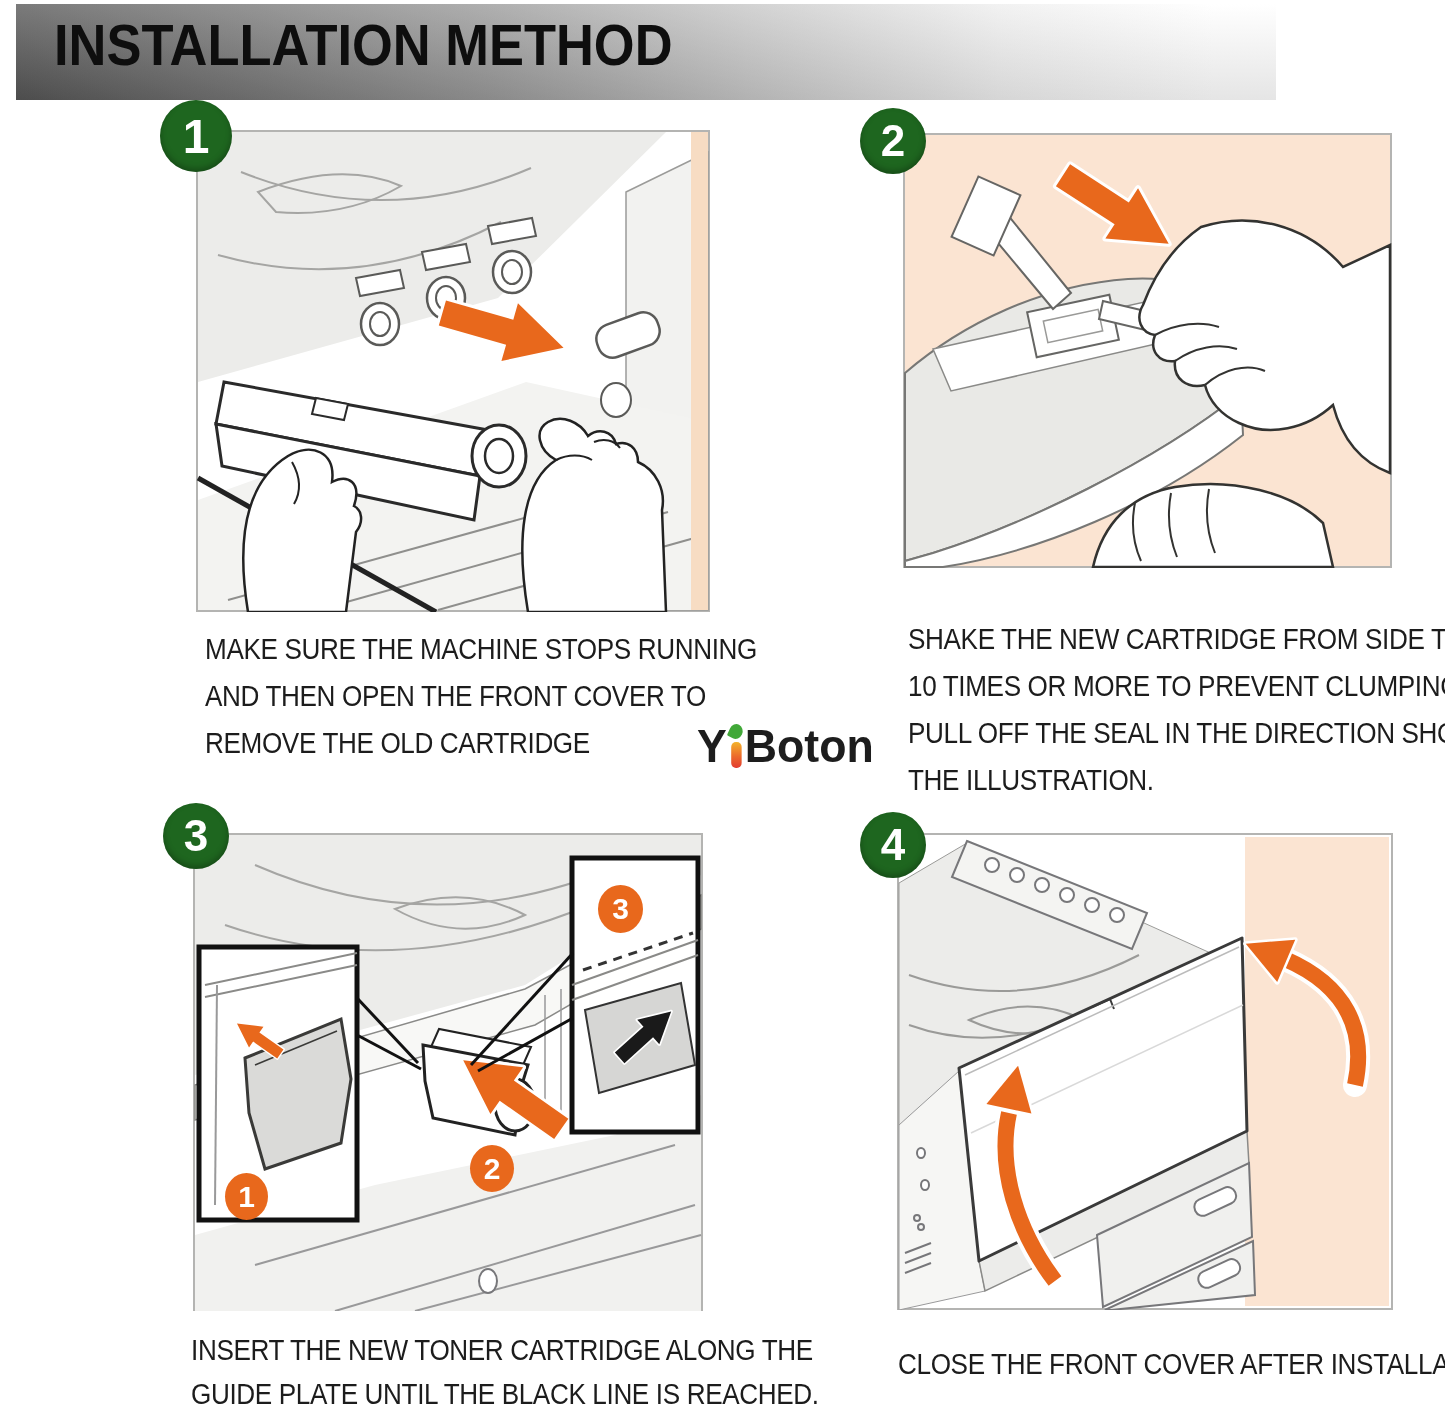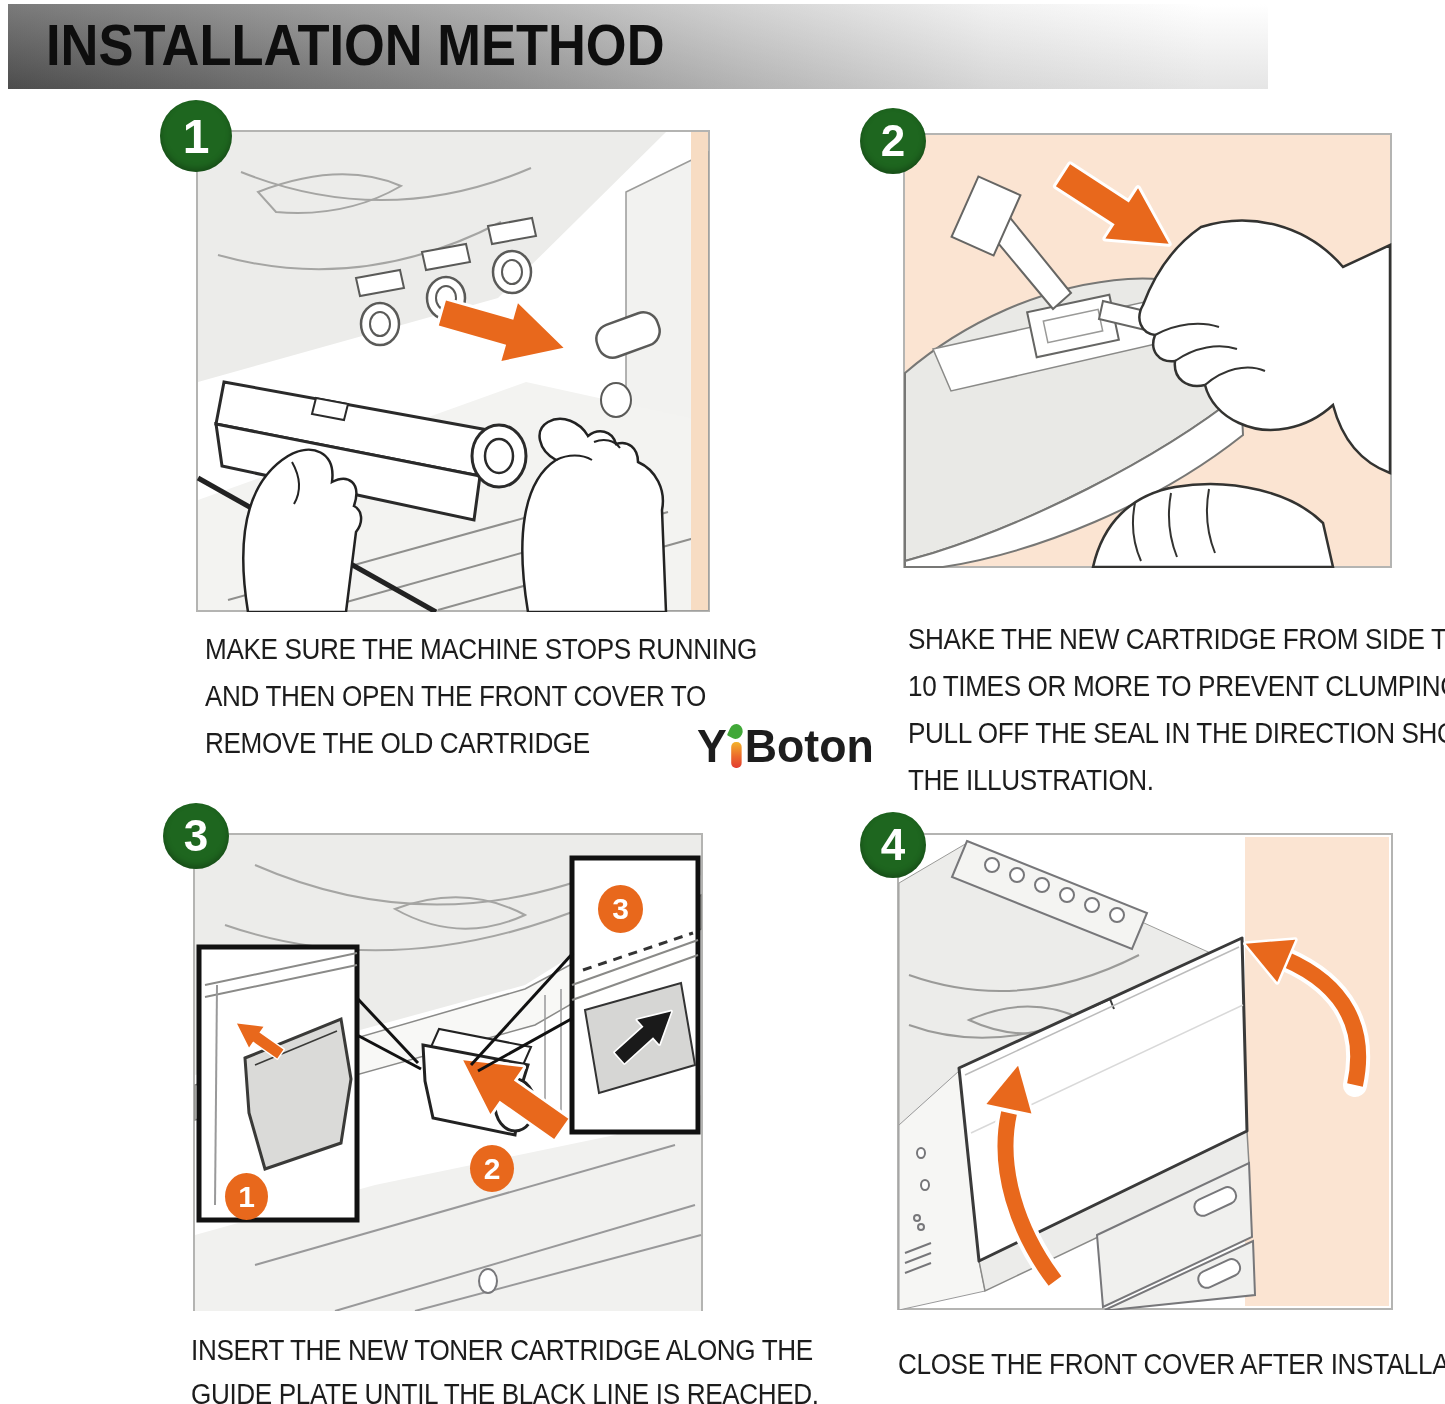--- a/index.html
+++ b/index.html
@@ -3,21 +3,21 @@
 <meta charset="utf-8">
 <style>
   html,body{margin:0;padding:0;background:#fff;}
   *{box-sizing:border-box;}
   #stage{
     position:relative;width:1445px;height:1404px;background:#ffffff;
     font-family:"Liberation Sans",sans-serif;overflow:hidden;
   }
   
   #banner{
-    position:absolute;left:8px;top:4px;width:1260px;height:85px;
+    position:absolute;left:16px;top:4px;width:1260px;height:96px;
     background:linear-gradient(to right,#555555 0%,#6e6e6e 14%,#9a9a9a 38%,#c6c6c6 58%,#eeeeee 78%,#ffffff 95%);
   }
   #banner:after{content:"";position:absolute;inset:0;
     background:linear-gradient(to bottom,rgba(255,255,255,.22),rgba(0,0,0,.10));}
   #banner .title{
     position:absolute;left:38px;top:8px;z-index:2;
     font-size:57px;font-weight:700;color:#0e0e0e;letter-spacing:0px;
     transform:scaleX(.92);transform-origin:left top;white-space:nowrap;
   }
   

